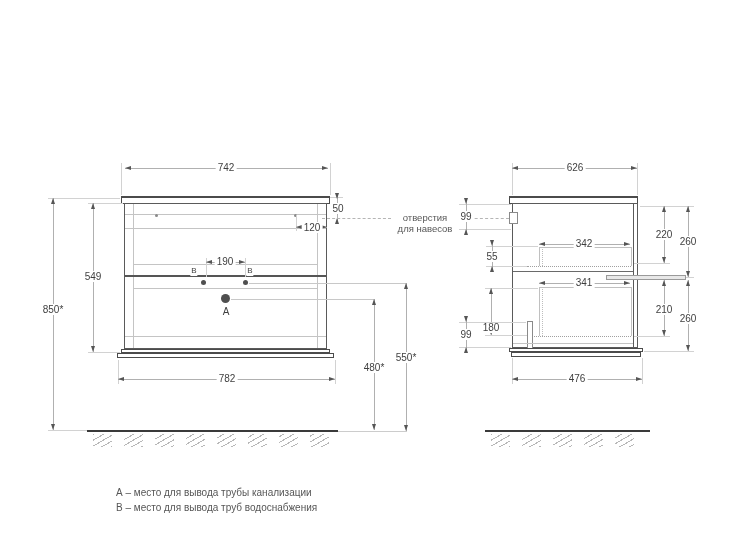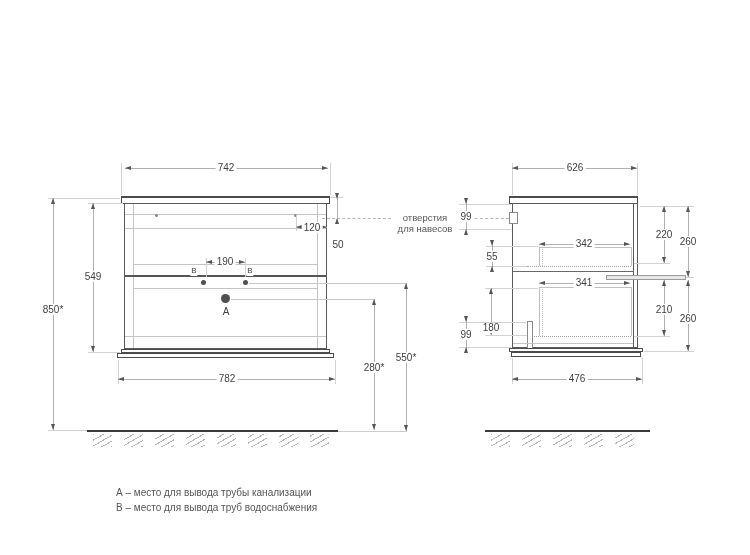--- a/index.html
+++ b/index.html
@@ -74,21 +74,21 @@
     <div class="ln hl ext" style="left:88px;top:352px;width:32px;"></div>
     <div class="ln vl dim" style="left:93px;top:203px;height:149px;"></div>
     <div class="ar a-u" style="left:90.5px;top:203px;"></div>
     <div class="ar a-d" style="left:90.5px;top:346px;"></div>
     <div class="lab" style="left:93px;top:271px;">549</div>
 
     <div class="ln hl ext" style="left:330px;top:197px;width:13px;"></div>
     <div class="ln vl dim" style="left:337px;top:193px;height:31px;"></div>
     <div class="ar a-d" style="left:334.5px;top:193px;"></div>
     <div class="ar a-u" style="left:334.5px;top:218px;"></div>
-    <div class="lab" style="left:338px;top:203px;margin-top:36px;">50</div>
+    <div class="lab" style="left:338px;top:203px;">50</div>
 
     <div class="ln vl ext" style="left:296px;top:215px;height:16px;"></div>
     <div class="ln hl dim" style="left:296px;top:227px;width:31px;"></div>
     <div class="ar a-l" style="left:296px;top:224.5px;"></div>
     <div class="ar a-r" style="left:321px;top:224.5px;"></div>
     <div class="lab" style="left:312px;top:222px;">120</div>
 
     <div class="ln vl ext" style="left:206px;top:258px;height:19px;"></div>
     <div class="ln vl ext" style="left:245px;top:258px;height:19px;"></div>
     <div class="ln hl dim" style="left:206px;top:262px;width:39px;"></div>
@@ -101,21 +101,21 @@
     <div class="dot" style="left:243px;top:280px;width:5px;height:5px;"></div>
     <div class="dot" style="left:221px;top:294px;width:9px;height:9px;"></div>
     <div class="lab" style="left:226px;top:306px;">А</div>
 
     <div class="ln hl" style="left:249px;top:283px;width:157px;background:#c8c8c8;"></div>
     <div class="ln hl" style="left:231px;top:299px;width:143px;background:#c8c8c8;"></div>
 
     <div class="ln vl dim" style="left:374px;top:299px;height:131px;"></div>
     <div class="ar a-u" style="left:371.5px;top:299px;"></div>
     <div class="ar a-d" style="left:371.5px;top:424px;"></div>
-    <div class="lab" style="left:374px;top:362px;">280*</div>
+    <div class="lab" style="left:374px;top:362px;">480*</div>
 
     <div class="ln vl dim" style="left:406px;top:283px;height:148px;"></div>
     <div class="ar a-u" style="left:403.5px;top:283px;"></div>
     <div class="ar a-d" style="left:403.5px;top:425px;"></div>
     <div class="lab" style="left:406px;top:352px;">550*</div>
 
     <div class="ln vl ext" style="left:118px;top:360px;height:24px;"></div>
     <div class="ln vl ext" style="left:335px;top:360px;height:24px;"></div>
     <div class="ln hl dim" style="left:118px;top:379px;width:217px;"></div>
     <div class="ar a-l" style="left:118px;top:376.5px;"></div>

